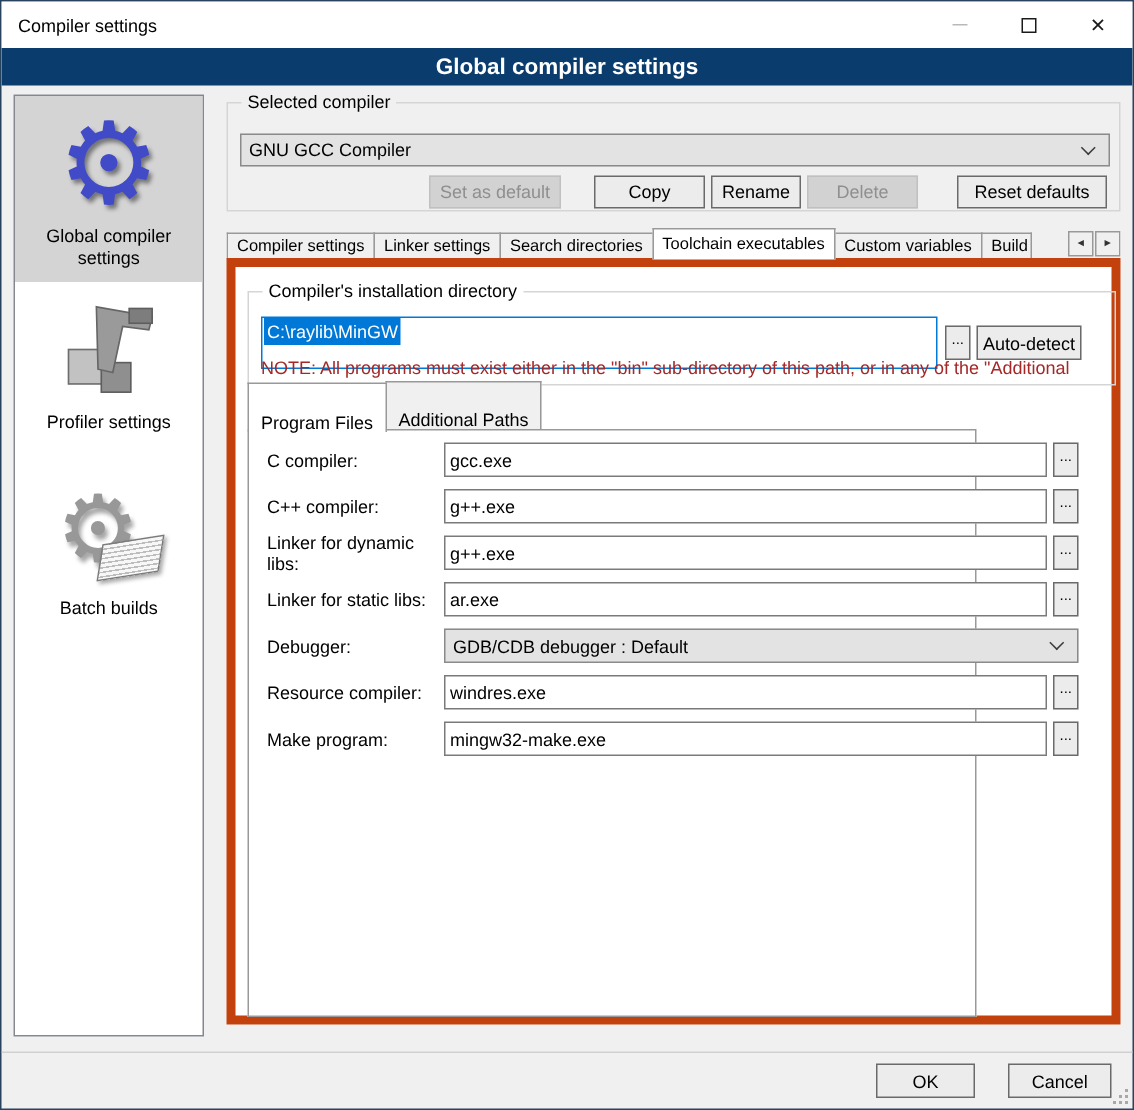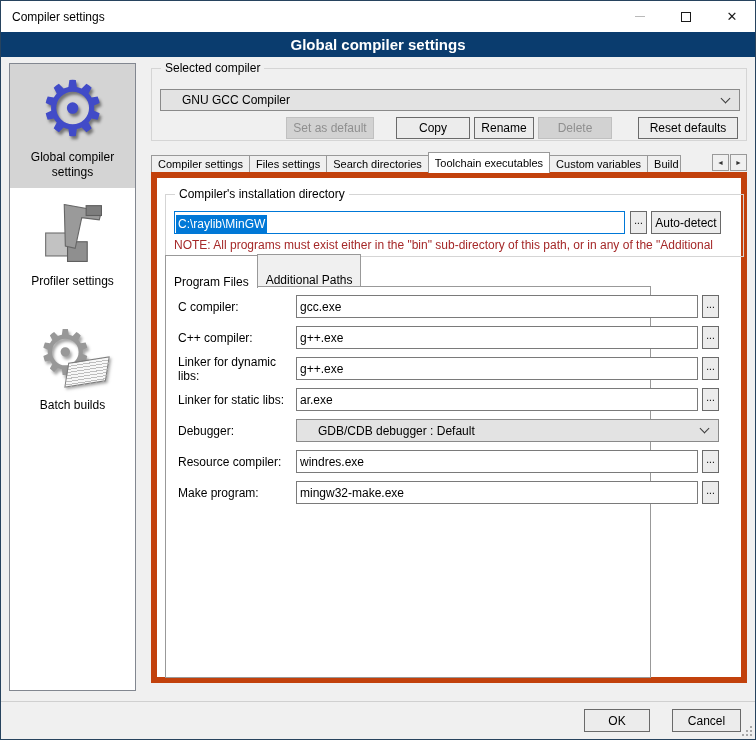--- a/index.html
+++ b/index.html
@@ -62,21 +62,21 @@
     background:#ececec; border:1px solid #6a6a6a; height:22px;
     display:inline-flex; align-items:center; justify-content:center; cursor:default;
   }
   .btn.disabled { background:#d2d2d2; border-color:#c0c0c0; color:#8f8f8f; }
   .tinput {
     font-family:Liberation Sans, sans-serif; font-size:12px;
     background:#fff; border:1px solid #7a7a7a; height:23px; padding:0 3px;
   }
   .combo {
     background:#e3e3e3; border:1px solid #8a8a8a; height:22px;
-    display:flex; align-items:center; padding-left:21px; cursor:default;
+    display:flex; align-items:center; padding-left:5px; cursor:default;
   }
   .chev {
     width:7px; height:7px; border-right:1.4px solid #3c3c3c; border-bottom:1.4px solid #3c3c3c;
     transform:rotate(45deg); margin-left:auto; margin-right:10px; margin-top:-4px; flex:none;
   }
 
   
   #gb-compiler { left:150px; top:67px; width:596px; height:73px; }
   #compiler-combo { position:absolute; left:8px; top:20px; width:580px; }
   .btn-row { position:absolute; left:0; right:8px; top:48px; display:flex; justify-content:flex-end; align-items:center; }
@@ -112,22 +112,22 @@
   
   .tabpage {
     position:absolute; left:150px; top:171px; width:596px; height:511px;
     background:#fff; border:6px solid #c2410c;
   }
 
   
   #gb-install { left:8px; top:16px; width:579px; height:63px; }
   .install-row { position:absolute; left:8px; top:16px; display:flex; align-items:center; }
   #path-input {
-    width:451px; height:23px; background:#fff; border:1px solid #0078d7;
-    display:flex; align-items:flex-end; padding:0 1px; overflow:hidden;
+    width:451px; height:35px; background:#fff; border:1px solid #0078d7;
+    display:flex; align-items:flex-start; padding:0 1px; overflow:hidden;
   }
   #path-input .sel { background:#0078d7; color:#fff; padding:2px 2px; white-space:pre; }
   #btn-browse-dir { width:17px; height:23px; margin-left:5px; font-size:10px; letter-spacing:0; padding-bottom:4px; }
   #btn-autodetect { width:70px; height:23px; margin-left:4px; }
   .note-line {
     position:absolute; left:8px; top:43px; width:564px;
     color:#a52828; font-size:12px; white-space:nowrap; overflow:hidden;
   }
 
   
@@ -222,21 +222,21 @@
       <button class="btn disabled" id="btn-setdefault">Set as default</button>
       <button class="btn" id="btn-copy">Copy</button>
       <button class="btn" id="btn-rename">Rename</button>
       <button class="btn disabled" id="btn-delete">Delete</button>
       <button class="btn" id="btn-reset">Reset defaults</button>
     </div>
   </div>
 
   <div class="tabstrip">
     <div class="tab">Compiler settings</div>
-    <div class="tab">Files settings</div>
+    <div class="tab">Linker settings</div>
     <div class="tab">Search directories</div>
     <div class="tab selected">Toolchain executables</div>
     <div class="tab">Custom variables</div>
     <div class="tab clipped">Build</div>
     <div class="tab-arrows">
       <div class="tab-arrow">
         <span>◄</span>
       </div>
       <div class="tab-arrow">
         <span>►</span>

